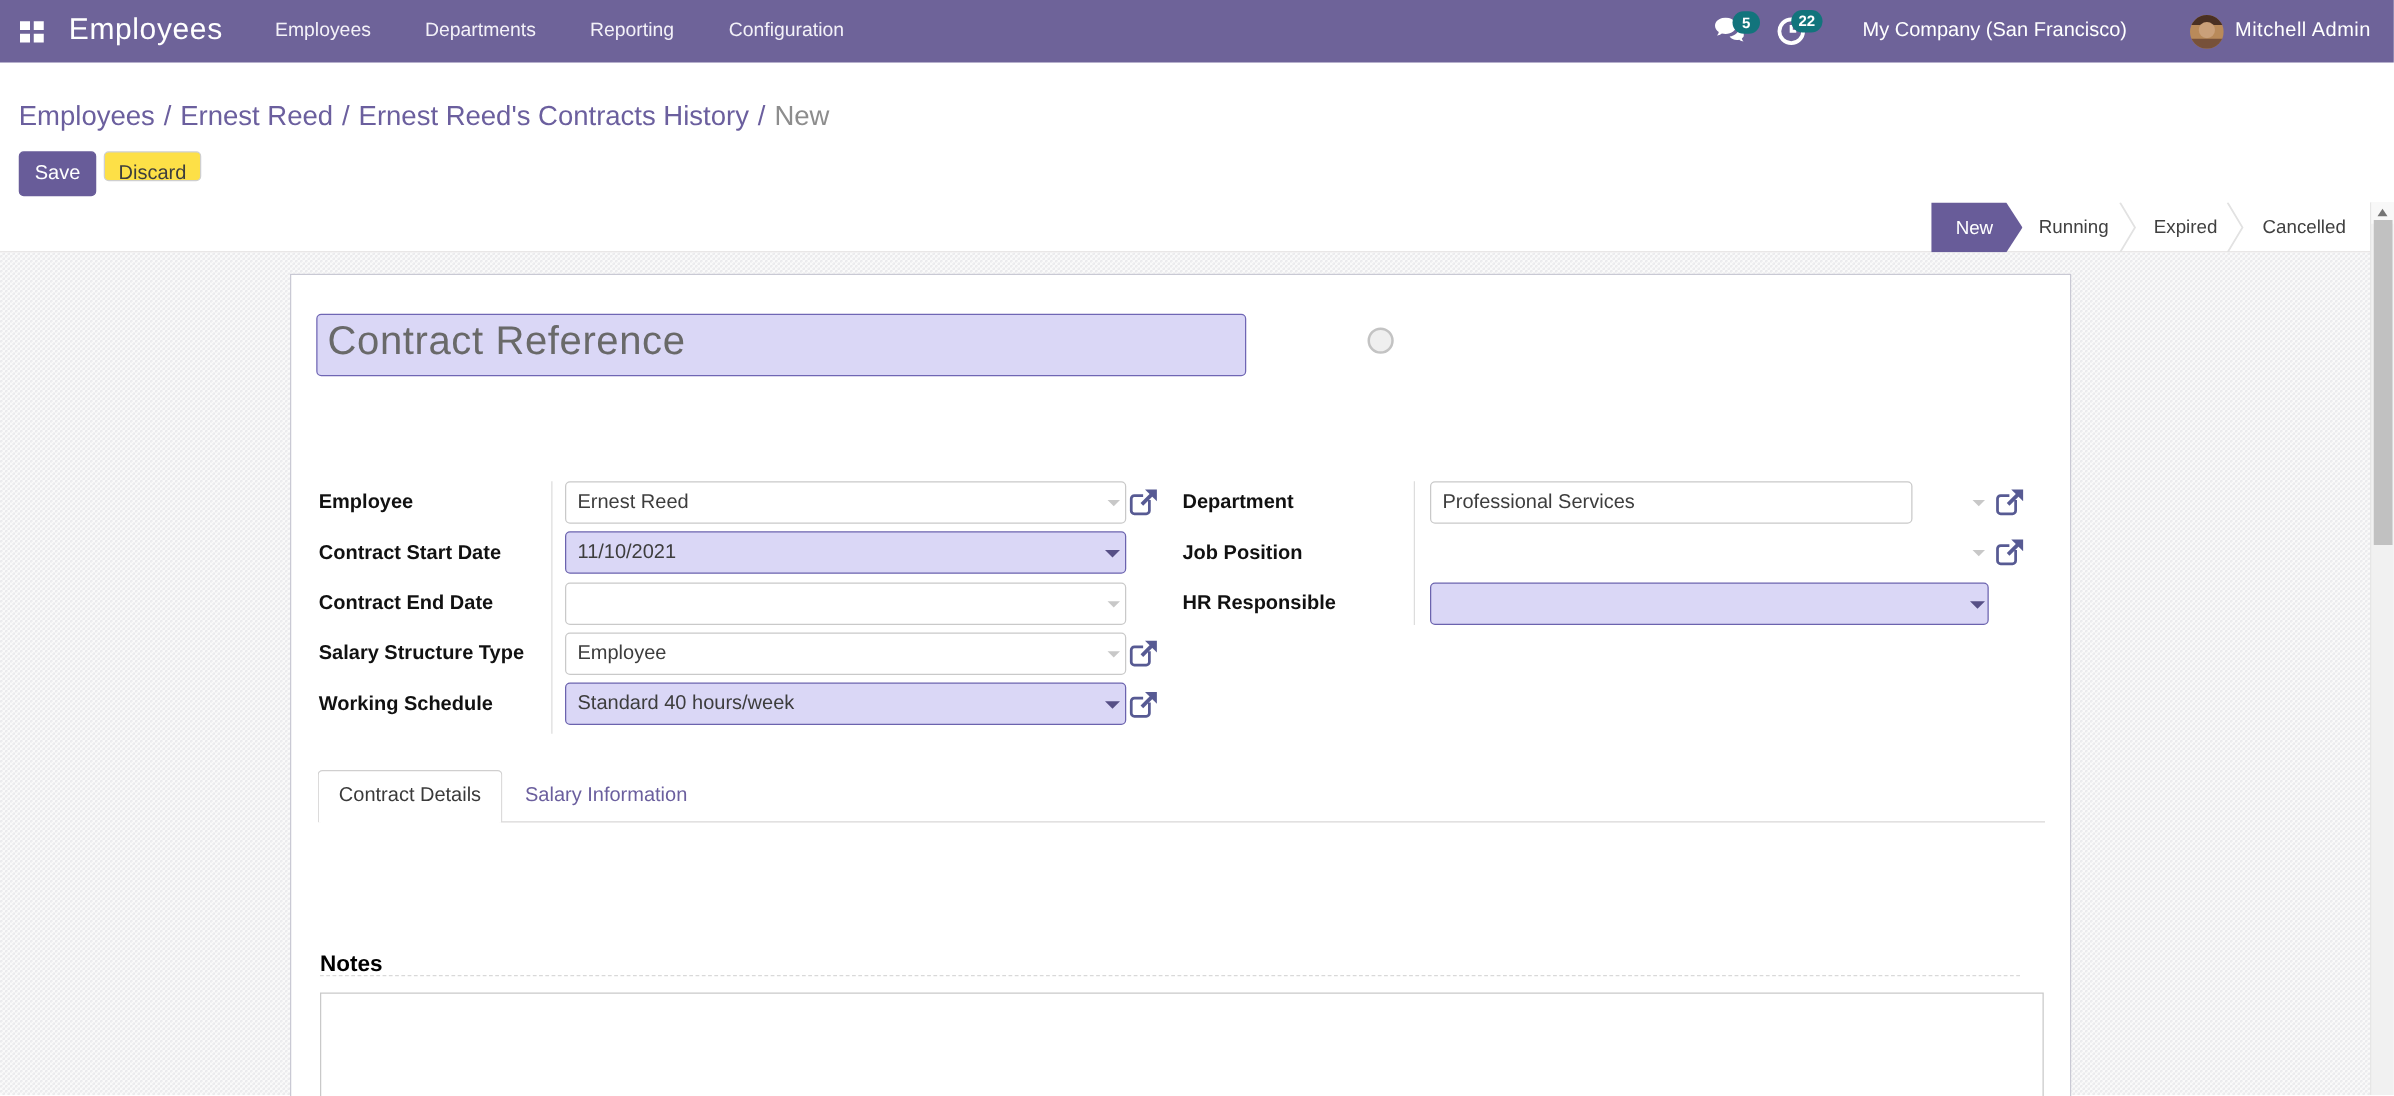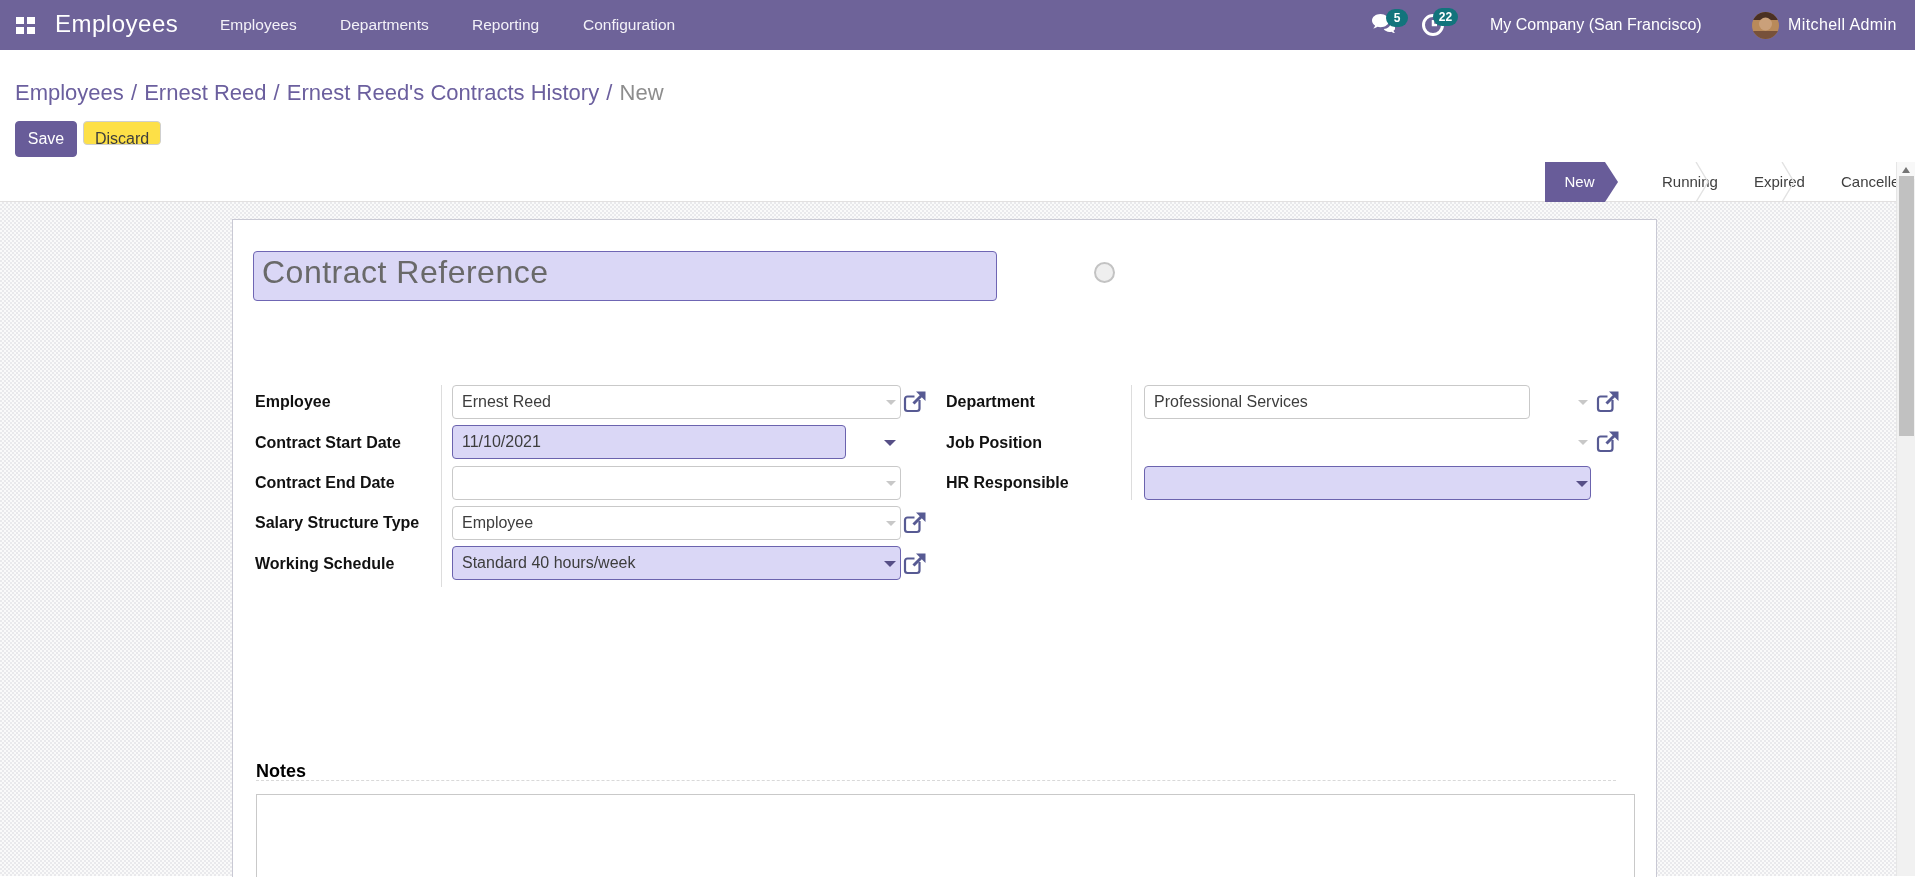--- a/index.html
+++ b/index.html
@@ -18,21 +18,21 @@
 #cpanel { position:absolute; left:0; top:62px; width:1915px; height:111px; background:#fff; border-bottom:1px solid #d9d7d7; }
 #breadcrumb { position:absolute; left:15px; top:18px; font-size:22px; color:#6b5f9e; white-space:nowrap; }
 #breadcrumb .last { color:#8d8d8d; }
 #breadcrumb .sep { margin:0 1px; }
 .btn-save { position:absolute; left:15px; top:59px; width:62px; height:36px; background:#685c99; border:1px solid #685c99; border-radius:4px; color:#fff; font-size:16px; text-align:center; line-height:34px; }
 .btn-discard { position:absolute; left:83px; top:59px; width:78px; height:24px; background:#fde047; border:1px solid #cfcfcf; border-radius:4px; color:#3d3d3d; font-size:16px; text-align:center; line-height:34px; }
 
 
 #content { position:absolute; left:0; top:162px; width:1896px; height:714px; }
 #statusbar { position:absolute; left:0; top:0; width:1896px; height:40px; background:#fff; border-bottom:1px solid #e2e0e0; }
-.step { position:absolute; top:0; height:40px; font-size:15px; color:#404040; line-height:40px;margin-left:31px; }
+.step { position:absolute; top:0; height:40px; font-size:15px; color:#404040; line-height:40px; }
 #texture { position:absolute; left:0; top:40px; width:1896px; height:674px;
   background-color:#fafafa;
   background-image:
     linear-gradient(45deg,#e9e9ec 25%,transparent 25%,transparent 75%,#e9e9ec 75%),
     linear-gradient(45deg,#e9e9ec 25%,transparent 25%,transparent 75%,#e9e9ec 75%);
   background-size:4px 4px; background-position:0 0, 2px 2px;
 }
 
 
 #sheet { position:absolute; left:232px; top:57px; width:1425px; height:800px; background:#fff; border:1px solid #c9c9d4; }
@@ -146,21 +146,21 @@
     <div id="refcircle"></div>
 
     <div class="lbl" style="left:22px;top:173px">Employee</div>
     <div class="lbl" style="left:22px;top:214px">Contract Start Date</div>
     <div class="lbl" style="left:22px;top:254px">Contract End Date</div>
     <div class="lbl" style="left:22px;top:294px">Salary Structure Type</div>
     <div class="lbl" style="left:22px;top:335px">Working Schedule</div>
     <div class="vline" style="left:208px;top:165px;height:202px"></div>
 
     <div class="inp" style="left:219px;top:165px;width:449px">Ernest Reed</div>
-    <div class="inp purple" style="left:219px;top:205px;width:394px">11/10/2021</div>
+    <div class="inp purple" style="left:219px;top:205px;width:449px">11/10/2021</div>
     <div class="inp" style="left:219px;top:246px;width:449px"></div>
     <div class="inp" style="left:219px;top:286px;width:449px">Employee</div>
     <div class="inp purple" style="left:219px;top:326px;width:449px">Standard 40 hours/week</div>
 
     <div class="caret" style="left:653px;top:180px"></div>
     <div class="caret dark" style="left:651px;top:220px"></div>
     <div class="caret" style="left:653px;top:261px"></div>
     <div class="caret" style="left:653px;top:301px"></div>
     <div class="caret dark" style="left:651px;top:341px"></div>
 
@@ -185,20 +185,25 @@
     <svg class="abs" style="left:670px;top:333px" width="25" height="22" viewBox="0 0 25 22">
         <use href="#exticon"></use>
       </svg>
     <svg class="abs" style="left:1363px;top:171px" width="25" height="22" viewBox="0 0 25 22">
         <use href="#exticon"></use>
       </svg>
     <svg class="abs" style="left:1363px;top:211px" width="25" height="22" viewBox="0 0 25 22">
         <use href="#exticon"></use>
       </svg>
 
+    <div id="tabs">
+      <div id="tab-active">Contract Details</div>
+      <div id="tab2">Salary Information</div>
+      <div id="tabline"></div>
+    </div>
 
     <div id="notes-label">Notes</div>
     <div id="notes-hr"></div>
     <div id="notes-area"></div>
   </div>
 
   <div id="sbar">
     <div class="btn-up">
         <div class="tri-up"></div>
       </div>

